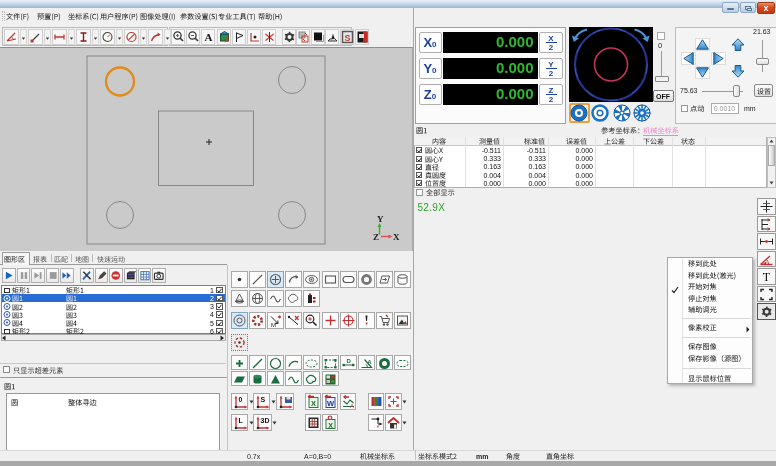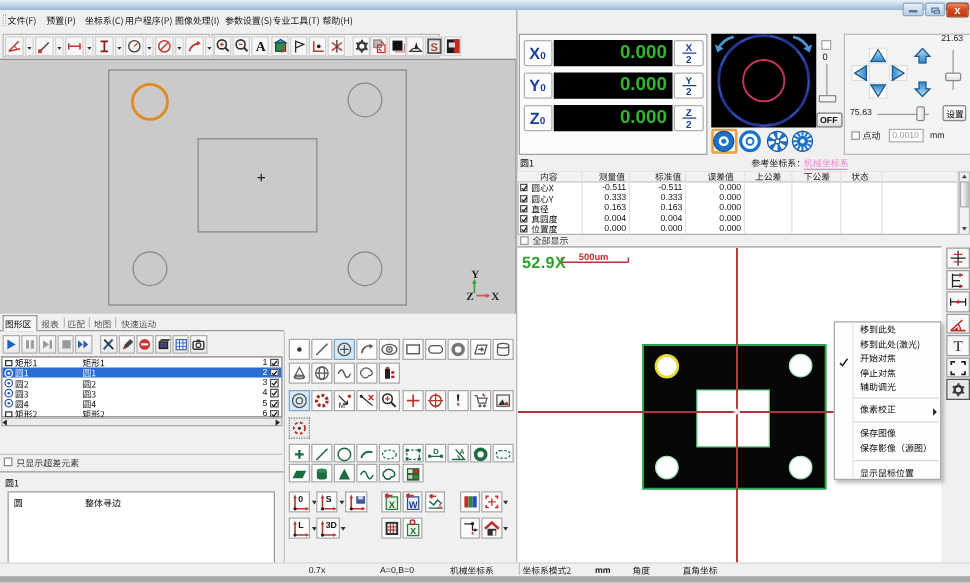--- a/index.html
+++ b/index.html
@@ -1043,36 +1043,21 @@
     </svg>
     <div class="a" style="left:767.5px;top:145px;width:7px;height:21px;background:linear-gradient(90deg,#fdfdfd,#c8c8c8);border:1px solid #aaa"></div>
     <svg class="a" style="left:768.5px;top:180.5px" width="5" height="4">
       <path d="M0.5 0.5 H4.5 L2.5 3.5 Z" fill="#444"></path>
     </svg>
     <div class="a" style="left:413.5px;top:187.5px;width:345px;height:9.5px;background:#f0f0f0"></div>
     <div class="a" style="left:416px;top:189px;width:6.5px;height:6.5px;background:#fff;border:1px solid #999"></div>
     <svg style="position:absolute;left:425.5px;top:188.3px;overflow:visible" width="28.8" height="9.0">
       <path d="M3.5496 1.0728C2.8224 2.2176 1.5048 3.276 0.1872 3.8736C0.324 3.9888 0.4824 4.1688 0.5616 4.3128C0.8496 4.1688 1.1376 4.0032 1.4184 3.8232V4.2912H3.3192V5.4144H1.4616V5.8968H3.3192V7.0848H0.5472V7.5744H6.6888V7.0848H3.8808V5.8968H5.8248V5.4144H3.8808V4.2912H5.8248V3.816C6.0984 4.0032 6.372 4.176 6.66 4.3416C6.7392 4.1832 6.8976 3.996 7.0344 3.888C5.8608 3.2688 4.7952 2.52 3.9024 1.4832L4.0248 1.296ZM1.44 3.8088C2.2536 3.2832 3.0096 2.6136 3.6 1.8792C4.284 2.664 5.0112 3.2688 5.8104 3.8088Z M8.2152 2.6784C8.4096 3.0672 8.604 3.5856 8.6688 3.924L9.1584 3.78C9.0936 3.4488 8.8992 2.9448 8.6832 2.556ZM11.7144 1.5336V7.7616H12.1968V2.0304H13.356C13.1616 2.5992 12.8808 3.3624 12.6072 3.9744C13.2552 4.6224 13.4352 5.1552 13.4352 5.6016C13.4424 5.8536 13.392 6.084 13.248 6.1704C13.1688 6.2208 13.0608 6.2424 12.9528 6.2496C12.8088 6.2496 12.6072 6.2496 12.3984 6.228C12.4848 6.3792 12.5352 6.6024 12.5424 6.7392C12.7512 6.7536 12.9816 6.7536 13.1616 6.732C13.3344 6.7104 13.4928 6.6672 13.608 6.588C13.8456 6.4224 13.9392 6.0768 13.9392 5.652C13.9392 5.1552 13.7808 4.5864 13.1328 3.9096C13.4424 3.24 13.7736 2.4192 14.0256 1.7496L13.6584 1.512L13.572 1.5336ZM8.9784 1.2528C9.0864 1.4832 9.2016 1.764 9.2808 2.0016H7.776V2.4912H11.1744V2.0016H9.8352C9.756 1.7568 9.6048 1.3968 9.4608 1.1232ZM10.3176 2.5344C10.2024 2.9448 9.9864 3.5424 9.792 3.9456H7.5672V4.4424H11.34V3.9456H10.3176C10.4976 3.5712 10.692 3.0816 10.8576 2.6568ZM7.9848 5.1048V7.7256H8.496V7.3872H10.4688V7.6752H11.0088V5.1048ZM8.496 6.8976V5.5944H10.4688V6.8976Z M16.1568 3.096H19.8504V3.8448H16.1568ZM16.1568 1.9368H19.8504V2.6784H16.1568ZM15.6312 1.5048V4.284H20.3976V1.5048ZM20.304 4.824C20.0664 5.2848 19.6344 5.904 19.3104 6.2928L19.728 6.5016C20.0592 6.1128 20.4624 5.544 20.772 5.04ZM15.2928 5.0616C15.588 5.5224 15.9336 6.156 16.0992 6.5304L16.5384 6.3144C16.38 5.9472 16.0128 5.328 15.7176 4.8816ZM18.5112 4.572V6.9192H17.4456V4.572H16.9344V6.9192H14.688V7.4376H21.312V6.9192H19.0296V4.572Z M23.2848 4.6728C22.9752 5.4864 22.4424 6.2856 21.852 6.7968C21.9888 6.8688 22.2336 7.0272 22.3488 7.1208C22.9176 6.5664 23.4864 5.7096 23.8392 4.824ZM26.5248 4.896C27.0432 5.5872 27.5904 6.5232 27.7848 7.128L28.3248 6.8832C28.1088 6.2712 27.5472 5.364 27.0216 4.6872ZM22.6728 1.6848V2.2176H27.7416V1.6848ZM22.032 3.4344V3.9672H24.9192V7.0632C24.9192 7.1784 24.876 7.2072 24.7464 7.2144C24.6096 7.2216 24.1344 7.2216 23.6448 7.2C23.7312 7.3656 23.8176 7.6032 23.8392 7.7688C24.48 7.7688 24.9048 7.7616 25.1568 7.6752C25.416 7.5816 25.5024 7.4232 25.5024 7.0704V3.9672H28.3752V3.4344Z" fill="#333"></path>
     </svg>
-    <div class="a" style="left:413.5px;top:197px;width:339.5px;height:252.5px;background:#fff;border-top:1px solid #999">
-<svg width="339.5" height="252.5" viewBox="0 0 339.5 252.5">
-<rect x="100.5" y="78" width="146" height="115" fill="#060606" stroke="#28a24c" stroke-width="1.6"></rect>
-<rect x="143.5" y="114" width="58" height="45.5" fill="#fff" stroke="#5fc97f" stroke-width="1"></rect>
-<circle cx="119.5" cy="95" r="8.7" fill="#fff" stroke="#e3dc35" stroke-width="2.2"></circle>
-<circle cx="226.5" cy="94.5" r="9" fill="#fff" stroke="#a8e0bb" stroke-width="1"></circle>
-<circle cx="119.5" cy="176" r="9" fill="#fff" stroke="#a8e0bb" stroke-width="1"></circle>
-<circle cx="226.5" cy="176" r="9" fill="#fff" stroke="#a8e0bb" stroke-width="1"></circle>
-<path d="M175.5 0 V252.5" stroke="#bc3a3a" stroke-width="1" shape-rendering="crispEdges"></path>
-<path d="M0 131.5 H339.5" stroke="#b03535" stroke-width="1" shape-rendering="crispEdges"></path>
-<path d="M175.5 129 V133.5 M173 131.5 H178" stroke="#fff" stroke-width="1.2"></path>
-<path d="M35.2 8 V11.8 M35.2 11.8 H88.7 M88.7 8 V11.8" stroke="#c23030" stroke-width="1.2" fill="none"></path>
-<text x="49" y="10" font-size="7.5" font-weight="bold" fill="#c23030">500um</text>
-</svg>
-    </div>
-    <div class="a" style="left:417.5px;top:202px;font-size:13px;font-weight:bold;color:#2aa42a;letter-spacing:0.3px">52.9X</div>
+    <div class="a" style="left:417.5px;top:202px;font-size:10px;font-weight:normal;color:#2aa42a;letter-spacing:0.3px">52.9X</div>
     <div class="a" style="left:667px;top:257px;width:86px;height:126.5px;background:#fdfdfd;border:1px solid #a8a8a8;box-shadow:2px 2px 3px rgba(0,0,0,0.25)"></div>
     <div class="a" style="left:681.5px;top:257.5px;width:1px;height:125px;background:#e4e4e4"></div>
     <svg style="position:absolute;left:687.5px;top:259.4px;overflow:visible" width="28.8" height="9.0">
       <path d="M2.448 1.2168C1.9656 1.44 1.1304 1.6488 0.4104 1.7856C0.4752 1.908 0.5472 2.088 0.5688 2.2032C0.8424 2.16 1.1376 2.1096 1.4328 2.0448V3.2184H0.3384V3.7224H1.3248C1.0728 4.5432 0.6408 5.4864 0.2376 6.0048C0.324 6.1344 0.4536 6.3504 0.5112 6.5016C0.8424 6.048 1.1736 5.3136 1.4328 4.572V7.7832H1.9368V4.464C2.1456 4.788 2.3976 5.2056 2.4984 5.4216L2.8152 4.9896C2.6856 4.8096 2.1168 4.0896 1.9368 3.888V3.7224H2.8224V3.2184H1.9368V1.9224C2.2464 1.8432 2.5416 1.7496 2.7864 1.6488ZM3.6792 2.9592C3.9168 3.1032 4.1832 3.3048 4.3776 3.4848C3.8808 3.7584 3.3192 3.96 2.7576 4.0896C2.8512 4.1976 2.9808 4.3776 3.0384 4.5072C4.4784 4.1256 5.8752 3.3552 6.4944 1.9944L6.1488 1.8216L6.0552 1.8432H4.7016C4.8672 1.6488 5.0184 1.4544 5.148 1.26L4.5936 1.152C4.2696 1.6848 3.6288 2.2968 2.736 2.736C2.8512 2.808 3.0168 2.988 3.1032 3.1032C3.5424 2.8656 3.9168 2.592 4.2408 2.304H5.7456C5.5152 2.6568 5.1912 2.9592 4.8168 3.2184C4.608 3.0384 4.32 2.8296 4.0752 2.6928ZM4.0248 5.8032C4.3056 5.9832 4.6224 6.2424 4.8456 6.4584C4.1904 6.9048 3.4056 7.2 2.5992 7.3584C2.6928 7.4736 2.8224 7.668 2.88 7.8048C4.6584 7.3872 6.264 6.4584 6.8976 4.5648L6.5448 4.4064L6.4512 4.428H5.1984C5.3496 4.248 5.472 4.0608 5.5872 3.8736L5.0328 3.7656C4.6728 4.4136 3.924 5.148 2.8368 5.652C2.9592 5.7312 3.1104 5.9112 3.1896 6.0264C3.8304 5.7024 4.356 5.3136 4.7808 4.896H6.1992C5.9688 5.3856 5.6448 5.8032 5.2488 6.1488C5.0256 5.9328 4.7088 5.6952 4.428 5.5296Z M11.8152 1.7712V6.1344H12.3192V1.7712ZM13.2408 1.2672V6.9336C13.2408 7.056 13.2048 7.092 13.0824 7.092C12.96 7.0992 12.564 7.0992 12.1392 7.0848C12.2256 7.2288 12.312 7.4736 12.3408 7.6248C12.8664 7.6248 13.248 7.6104 13.4712 7.5168C13.6872 7.4304 13.7664 7.272 13.7664 6.9336V1.2672ZM7.6464 6.8976 7.7688 7.416C8.7192 7.2288 10.0872 6.9696 11.3688 6.7176L11.34 6.2424L9.828 6.5232V5.3928H11.268V4.9104H9.828V4.14H9.3168V4.9104H7.8984V5.3928H9.3168V6.6096ZM8.0568 4.0392C8.2296 3.96 8.496 3.9312 10.7496 3.7152C10.8504 3.8808 10.9368 4.032 11.0016 4.1616L11.412 3.888C11.2032 3.4776 10.728 2.8224 10.3248 2.34L9.9288 2.5704C10.1088 2.7864 10.296 3.0456 10.4688 3.2904L8.6256 3.4488C8.9208 3.06 9.216 2.5776 9.4608 2.1024H11.412V1.6272H7.7112V2.1024H8.856C8.6256 2.6136 8.3304 3.0744 8.2224 3.2112C8.1 3.384 7.992 3.5064 7.8768 3.528C7.9416 3.672 8.0208 3.924 8.0568 4.0392Z M14.7168 7.1064 14.8176 7.6824C15.7248 7.5024 17.0352 7.2648 18.2592 7.0344L18.2232 6.4944L17.1936 6.6816V3.8952H18.2232V3.3768H17.1936V1.152H16.6464V6.7824L15.8328 6.9192V2.6136H15.3V7.0128ZM18.5832 1.152V6.552C18.5832 7.3368 18.7704 7.5384 19.4328 7.5384C19.5768 7.5384 20.3832 7.5384 20.5344 7.5384C21.1752 7.5384 21.3264 7.1352 21.3912 5.976C21.2328 5.94 21.0168 5.8392 20.8728 5.7312C20.8368 6.7608 20.7936 7.02 20.4912 7.02C20.3184 7.02 19.6416 7.02 19.5048 7.02C19.1952 7.02 19.152 6.948 19.152 6.5664V4.3272C19.8504 3.9888 20.592 3.5712 21.1464 3.1608L20.7 2.7216C20.3256 3.06 19.7424 3.456 19.152 3.78V1.152Z M24.6672 2.7936C24.5304 3.8088 24.2784 4.6368 23.9328 5.3136C23.6376 4.824 23.4 4.1976 23.22 3.3984C23.2848 3.204 23.3496 3.0024 23.4144 2.7936ZM23.184 1.1808C22.9896 2.592 22.5432 3.9528 21.9744 4.7016C22.1184 4.7736 22.3128 4.9176 22.4136 5.004C22.6008 4.752 22.7736 4.4496 22.932 4.104C23.1264 4.7952 23.364 5.3568 23.6448 5.8032C23.1696 6.516 22.5648 7.02 21.8448 7.3656C21.9816 7.4448 22.1976 7.6608 22.2912 7.7832C22.9536 7.4448 23.5224 6.9552 23.9904 6.2856C24.8688 7.3224 26.028 7.5528 27.2664 7.5528H28.3248C28.3608 7.3944 28.4544 7.128 28.548 6.9912C28.2672 6.9984 27.5184 6.9984 27.2952 6.9984C26.1864 6.9984 25.0992 6.7968 24.2856 5.8176C24.7752 4.9392 25.1136 3.816 25.272 2.376L24.9192 2.2752L24.8112 2.2968H23.544C23.6232 1.98 23.6952 1.6488 23.7528 1.3176ZM26.028 1.1664V6.4656H26.604V3.456C27.0936 4.0248 27.6192 4.7016 27.8712 5.148L28.3464 4.8528C28.0224 4.3344 27.3384 3.5208 26.7912 2.9232L26.604 3.0312V1.1664Z" fill="#111"></path>
     </svg>
     <svg style="position:absolute;left:687.5px;top:270.9px;overflow:visible" width="48.1" height="9.0">
       <path d="M2.448 1.2168C1.9656 1.44 1.1304 1.6488 0.4104 1.7856C0.4752 1.908 0.5472 2.088 0.5688 2.2032C0.8424 2.16 1.1376 2.1096 1.4328 2.0448V3.2184H0.3384V3.7224H1.3248C1.0728 4.5432 0.6408 5.4864 0.2376 6.0048C0.324 6.1344 0.4536 6.3504 0.5112 6.5016C0.8424 6.048 1.1736 5.3136 1.4328 4.572V7.7832H1.9368V4.464C2.1456 4.788 2.3976 5.2056 2.4984 5.4216L2.8152 4.9896C2.6856 4.8096 2.1168 4.0896 1.9368 3.888V3.7224H2.8224V3.2184H1.9368V1.9224C2.2464 1.8432 2.5416 1.7496 2.7864 1.6488ZM3.6792 2.9592C3.9168 3.1032 4.1832 3.3048 4.3776 3.4848C3.8808 3.7584 3.3192 3.96 2.7576 4.0896C2.8512 4.1976 2.9808 4.3776 3.0384 4.5072C4.4784 4.1256 5.8752 3.3552 6.4944 1.9944L6.1488 1.8216L6.0552 1.8432H4.7016C4.8672 1.6488 5.0184 1.4544 5.148 1.26L4.5936 1.152C4.2696 1.6848 3.6288 2.2968 2.736 2.736C2.8512 2.808 3.0168 2.988 3.1032 3.1032C3.5424 2.8656 3.9168 2.592 4.2408 2.304H5.7456C5.5152 2.6568 5.1912 2.9592 4.8168 3.2184C4.608 3.0384 4.32 2.8296 4.0752 2.6928ZM4.0248 5.8032C4.3056 5.9832 4.6224 6.2424 4.8456 6.4584C4.1904 6.9048 3.4056 7.2 2.5992 7.3584C2.6928 7.4736 2.8224 7.668 2.88 7.8048C4.6584 7.3872 6.264 6.4584 6.8976 4.5648L6.5448 4.4064L6.4512 4.428H5.1984C5.3496 4.248 5.472 4.0608 5.5872 3.8736L5.0328 3.7656C4.6728 4.4136 3.924 5.148 2.8368 5.652C2.9592 5.7312 3.1104 5.9112 3.1896 6.0264C3.8304 5.7024 4.356 5.3136 4.7808 4.896H6.1992C5.9688 5.3856 5.6448 5.8032 5.2488 6.1488C5.0256 5.9328 4.7088 5.6952 4.428 5.5296Z M11.8152 1.7712V6.1344H12.3192V1.7712ZM13.2408 1.2672V6.9336C13.2408 7.056 13.2048 7.092 13.0824 7.092C12.96 7.0992 12.564 7.0992 12.1392 7.0848C12.2256 7.2288 12.312 7.4736 12.3408 7.6248C12.8664 7.6248 13.248 7.6104 13.4712 7.5168C13.6872 7.4304 13.7664 7.272 13.7664 6.9336V1.2672ZM7.6464 6.8976 7.7688 7.416C8.7192 7.2288 10.0872 6.9696 11.3688 6.7176L11.34 6.2424L9.828 6.5232V5.3928H11.268V4.9104H9.828V4.14H9.3168V4.9104H7.8984V5.3928H9.3168V6.6096ZM8.0568 4.0392C8.2296 3.96 8.496 3.9312 10.7496 3.7152C10.8504 3.8808 10.9368 4.032 11.0016 4.1616L11.412 3.888C11.2032 3.4776 10.728 2.8224 10.3248 2.34L9.9288 2.5704C10.1088 2.7864 10.296 3.0456 10.4688 3.2904L8.6256 3.4488C8.9208 3.06 9.216 2.5776 9.4608 2.1024H11.412V1.6272H7.7112V2.1024H8.856C8.6256 2.6136 8.3304 3.0744 8.2224 3.2112C8.1 3.384 7.992 3.5064 7.8768 3.528C7.9416 3.672 8.0208 3.924 8.0568 4.0392Z M14.7168 7.1064 14.8176 7.6824C15.7248 7.5024 17.0352 7.2648 18.2592 7.0344L18.2232 6.4944L17.1936 6.6816V3.8952H18.2232V3.3768H17.1936V1.152H16.6464V6.7824L15.8328 6.9192V2.6136H15.3V7.0128ZM18.5832 1.152V6.552C18.5832 7.3368 18.7704 7.5384 19.4328 7.5384C19.5768 7.5384 20.3832 7.5384 20.5344 7.5384C21.1752 7.5384 21.3264 7.1352 21.3912 5.976C21.2328 5.94 21.0168 5.8392 20.8728 5.7312C20.8368 6.7608 20.7936 7.02 20.4912 7.02C20.3184 7.02 19.6416 7.02 19.5048 7.02C19.1952 7.02 19.152 6.948 19.152 6.5664V4.3272C19.8504 3.9888 20.592 3.5712 21.1464 3.1608L20.7 2.7216C20.3256 3.06 19.7424 3.456 19.152 3.78V1.152Z M24.6672 2.7936C24.5304 3.8088 24.2784 4.6368 23.9328 5.3136C23.6376 4.824 23.4 4.1976 23.22 3.3984C23.2848 3.204 23.3496 3.0024 23.4144 2.7936ZM23.184 1.1808C22.9896 2.592 22.5432 3.9528 21.9744 4.7016C22.1184 4.7736 22.3128 4.9176 22.4136 5.004C22.6008 4.752 22.7736 4.4496 22.932 4.104C23.1264 4.7952 23.364 5.3568 23.6448 5.8032C23.1696 6.516 22.5648 7.02 21.8448 7.3656C21.9816 7.4448 22.1976 7.6608 22.2912 7.7832C22.9536 7.4448 23.5224 6.9552 23.9904 6.2856C24.8688 7.3224 26.028 7.5528 27.2664 7.5528H28.3248C28.3608 7.3944 28.4544 7.128 28.548 6.9912C28.2672 6.9984 27.5184 6.9984 27.2952 6.9984C26.1864 6.9984 25.0992 6.7968 24.2856 5.8176C24.7752 4.9392 25.1136 3.816 25.272 2.376L24.9192 2.2752L24.8112 2.2968H23.544C23.6232 1.98 23.6952 1.6488 23.7528 1.3176ZM26.028 1.1664V6.4656H26.604V3.456C27.0936 4.0248 27.6192 4.7016 27.8712 5.148L28.3464 4.8528C28.0224 4.3344 27.3384 3.5208 26.7912 2.9232L26.604 3.0312V1.1664Z M30.5208 8.6112 30.924 8.4312C30.3048 7.4088 30.0096 6.1848 30.0096 4.9608C30.0096 3.744 30.3048 2.5272 30.924 1.4976L30.5208 1.3104C29.8584 2.3904 29.4624 3.5496 29.4624 4.9608C29.4624 6.3792 29.8584 7.5384 30.5208 8.6112Z M33.6816 3.2328H34.956V3.8088H33.6816ZM33.6816 2.2896H34.956V2.8512H33.6816ZM31.6944 1.5408C32.0544 1.8 32.4792 2.1888 32.6952 2.4552L33.0264 2.1024C32.8104 1.8432 32.364 1.4832 32.004 1.2312ZM31.4856 3.5352C31.8312 3.7584 32.2704 4.0896 32.4792 4.3056L32.8032 3.9384C32.58 3.7224 32.1336 3.4056 31.788 3.204ZM31.5648 7.3872 32.004 7.668C32.2992 7.02 32.652 6.1488 32.904 5.4144L32.5224 5.1408C32.2416 5.9256 31.8456 6.84 31.5648 7.3872ZM36.216 1.1448C36.0864 2.268 35.8416 3.3552 35.424 4.0896V1.8864H34.4304L34.6824 1.224L34.1208 1.1448C34.0848 1.3608 33.9984 1.6488 33.9264 1.8864H33.2352V4.212H35.3736C35.4816 4.2984 35.6544 4.4856 35.7264 4.5648C35.8416 4.3776 35.9496 4.1616 36.0504 3.9312C36.1584 4.6152 36.3312 5.3496 36.6192 6.0264C36.324 6.6096 35.9352 7.0848 35.4024 7.452C35.5104 7.5312 35.6976 7.704 35.7624 7.7832C36.216 7.4304 36.576 7.02 36.8568 6.5304C37.116 7.0056 37.4472 7.4376 37.872 7.7688C37.944 7.6392 38.1168 7.4304 38.2176 7.3368C37.7496 7.0056 37.3896 6.5448 37.116 6.0192C37.476 5.2056 37.6848 4.212 37.8144 3.0312H38.1456V2.5344H36.4752C36.5688 2.1168 36.648 1.6704 36.7056 1.224ZM33.8688 4.3632 34.0416 4.7592H32.94V5.2128H33.6528V5.472C33.6528 5.9976 33.552 6.84 32.6592 7.4664C32.7816 7.5528 32.9472 7.6896 33.0336 7.7832C33.7176 7.2864 33.9768 6.6672 34.0632 6.1128H34.8984C34.8624 6.8184 34.8192 7.0992 34.7472 7.1784C34.704 7.2288 34.6536 7.2432 34.56 7.2432C34.4736 7.2432 34.236 7.236 33.9768 7.2144C34.0488 7.3296 34.092 7.5168 34.1064 7.6608C34.3728 7.6752 34.6464 7.668 34.7904 7.6608C34.9488 7.6464 35.064 7.6032 35.1648 7.488C35.2944 7.3296 35.3376 6.9192 35.388 5.868C35.3952 5.8032 35.3952 5.6664 35.3952 5.6664H34.1136V5.4864V5.2128H35.64V4.7592H34.56C34.4952 4.5936 34.4088 4.3992 34.3224 4.248ZM37.3464 3.0312C37.2528 3.9528 37.1088 4.7592 36.864 5.4432C36.576 4.6944 36.4176 3.8736 36.324 3.1248L36.3528 3.0312Z M39.4272 1.6848C39.7944 2.2536 40.1544 3.0096 40.2768 3.4848L40.8024 3.2832C40.6656 2.7936 40.284 2.0592 39.9168 1.5048ZM44.1576 1.4256C43.956 1.9944 43.56 2.7936 43.2504 3.2832L43.7112 3.4632C44.028 2.9952 44.4168 2.2536 44.7192 1.6272ZM41.7384 1.152V3.9024H38.8296V4.4136H40.752C40.6368 5.7816 40.3632 6.804 38.6784 7.3152C38.8008 7.4232 38.9592 7.6392 39.0168 7.776C40.8312 7.1784 41.1912 5.9976 41.3208 4.4136H42.66V6.9696C42.66 7.5888 42.8328 7.7616 43.4808 7.7616C43.6104 7.7616 44.3808 7.7616 44.5248 7.7616C45.1368 7.7616 45.2808 7.452 45.3456 6.2712C45.1944 6.228 44.964 6.1344 44.8416 6.0408C44.8128 7.0776 44.7696 7.2504 44.4816 7.2504C44.3088 7.2504 43.6752 7.2504 43.5384 7.2504C43.2576 7.2504 43.2 7.2072 43.2 6.9696V4.4136H45.2592V3.9024H42.2856V1.152Z M46.3464 8.6112C47.0088 7.5384 47.4048 6.3792 47.4048 4.9608C47.4048 3.5496 47.0088 2.3904 46.3464 1.3104L45.936 1.4976C46.5552 2.5272 46.8648 3.744 46.8648 4.9608C46.8648 6.1848 46.5552 7.4088 45.936 8.4312Z" fill="#111"></path>
     </svg>
     <svg style="position:absolute;left:687.5px;top:282.4px;overflow:visible" width="28.8" height="9.0">
       <path d="M4.6728 2.1384V4.1904H2.6568V3.8808V2.1384ZM0.3744 4.1904V4.7088H2.0736C1.9728 5.6952 1.6056 6.66 0.3888 7.4016C0.5328 7.4952 0.7272 7.6752 0.8208 7.8048C2.1528 6.9624 2.5272 5.8392 2.628 4.7088H4.6728V7.7832H5.2272V4.7088H6.8328V4.1904H5.2272V2.1384H6.6096V1.62H0.6408V2.1384H2.1096V3.8808L2.1024 4.1904Z M10.5264 4.8456V7.776H11.0232V7.4592H13.1976V7.7616H13.716V4.8456ZM11.0232 6.9768V5.3352H13.1976V6.9768ZM10.2888 4.2696C10.4976 4.1832 10.8072 4.1544 13.4856 3.9456C13.5792 4.1328 13.6584 4.3056 13.716 4.4568L14.1768 4.2192C13.9536 3.6648 13.4496 2.8224 12.96 2.196L12.528 2.4048C12.7728 2.7216 13.0176 3.1032 13.2336 3.4776L10.9368 3.6216C11.412 2.9736 11.8872 2.1384 12.276 1.3032L11.7144 1.1448C11.3544 2.0592 10.764 3.024 10.5696 3.2832C10.3896 3.5424 10.2456 3.7152 10.1088 3.744C10.1736 3.888 10.26 4.1544 10.2888 4.2696ZM8.6544 3.132H9.4752C9.3888 4.0536 9.2232 4.8312 8.9784 5.4648C8.7336 5.2704 8.4816 5.076 8.2368 4.9032C8.3736 4.392 8.5248 3.7656 8.6544 3.132ZM7.668 5.0976C8.028 5.3424 8.4096 5.6448 8.7624 5.9472C8.4312 6.5952 8.0064 7.056 7.488 7.3368C7.6032 7.4376 7.7472 7.632 7.8192 7.7616C8.3664 7.4232 8.8056 6.9552 9.1512 6.3072C9.4248 6.5736 9.6624 6.8256 9.8208 7.0488L10.152 6.6096C9.972 6.372 9.6984 6.0912 9.3816 5.8104C9.7128 5.004 9.9144 3.9744 10.0008 2.664L9.684 2.6136L9.5976 2.628H8.7552C8.8488 2.1384 8.928 1.656 8.9856 1.2168L8.4816 1.1808C8.4312 1.6272 8.3592 2.124 8.2656 2.628H7.5096V3.132H8.1648C8.0136 3.8736 7.8336 4.5864 7.668 5.0976Z M18.0144 4.3632C18.3528 4.8744 18.6768 5.5584 18.792 5.9904L19.2672 5.7528C19.152 5.3208 18.8064 4.6584 18.4536 4.1616ZM15.0552 3.9384C15.4944 4.3344 15.9624 4.8024 16.38 5.2776C15.948 6.1992 15.3792 6.8976 14.724 7.3224C14.8536 7.4304 15.0192 7.632 15.1056 7.7616C15.768 7.2864 16.3296 6.624 16.7688 5.7384C17.0928 6.1416 17.3592 6.5232 17.532 6.8472L17.964 6.4512C17.7552 6.0768 17.4168 5.6304 17.0208 5.1768C17.352 4.3488 17.5896 3.3624 17.712 2.196L17.3592 2.0952L17.2656 2.1168H14.904V2.628H17.1216C17.0136 3.4056 16.8408 4.104 16.6104 4.7232C16.2288 4.3272 15.8256 3.9384 15.4368 3.6ZM19.908 1.152V2.8872H17.8704V3.4056H19.908V7.0416C19.908 7.1712 19.8576 7.2072 19.7352 7.2144C19.6128 7.2144 19.2096 7.2216 18.756 7.2C18.828 7.3656 18.9072 7.6176 18.936 7.7688C19.548 7.7688 19.9152 7.7544 20.1312 7.6608C20.3544 7.5672 20.4408 7.4016 20.4408 7.0416V3.4056H21.3048V2.8872H20.4408V1.152Z M24.0624 6.4008C24.1488 6.8328 24.2064 7.3944 24.2136 7.7328L24.7392 7.6536C24.732 7.3224 24.6528 6.7752 24.5592 6.3504ZM25.5528 6.3864C25.74 6.8112 25.92 7.3728 25.992 7.7184L26.5248 7.6032C26.4528 7.2648 26.2512 6.7104 26.0568 6.2928ZM27.0216 6.336C27.3816 6.7824 27.792 7.4088 27.9648 7.7904L28.4976 7.6032C28.3032 7.2144 27.8784 6.6096 27.5184 6.1704ZM22.824 6.1992C22.644 6.696 22.32 7.2504 22.0032 7.5744L22.5 7.7832C22.8384 7.416 23.148 6.8328 23.3424 6.3288ZM25.1208 1.3032C25.2792 1.5624 25.4376 1.8936 25.5312 2.1528H23.7312C23.904 1.872 24.0552 1.5768 24.192 1.2816L23.6664 1.1232C23.256 2.0736 22.5648 2.988 21.8232 3.5568C21.9528 3.6504 22.1688 3.8376 22.2624 3.9384C22.4928 3.7368 22.7304 3.4992 22.9536 3.2328V6.1488H23.4864V5.8896H28.1448V5.4288H25.92V4.7448H27.8136V4.3056H25.92V3.6936H27.792V3.2544H25.92V2.6208H28.2312V2.1528H25.9704L26.0856 2.1024C25.9992 1.8432 25.7976 1.4328 25.6032 1.116ZM25.3872 3.6936V4.3056H23.4864V3.6936ZM25.3872 3.2544H23.4864V2.6208H25.3872ZM25.3872 4.7448V5.4288H23.4864V4.7448Z" fill="#111"></path>

